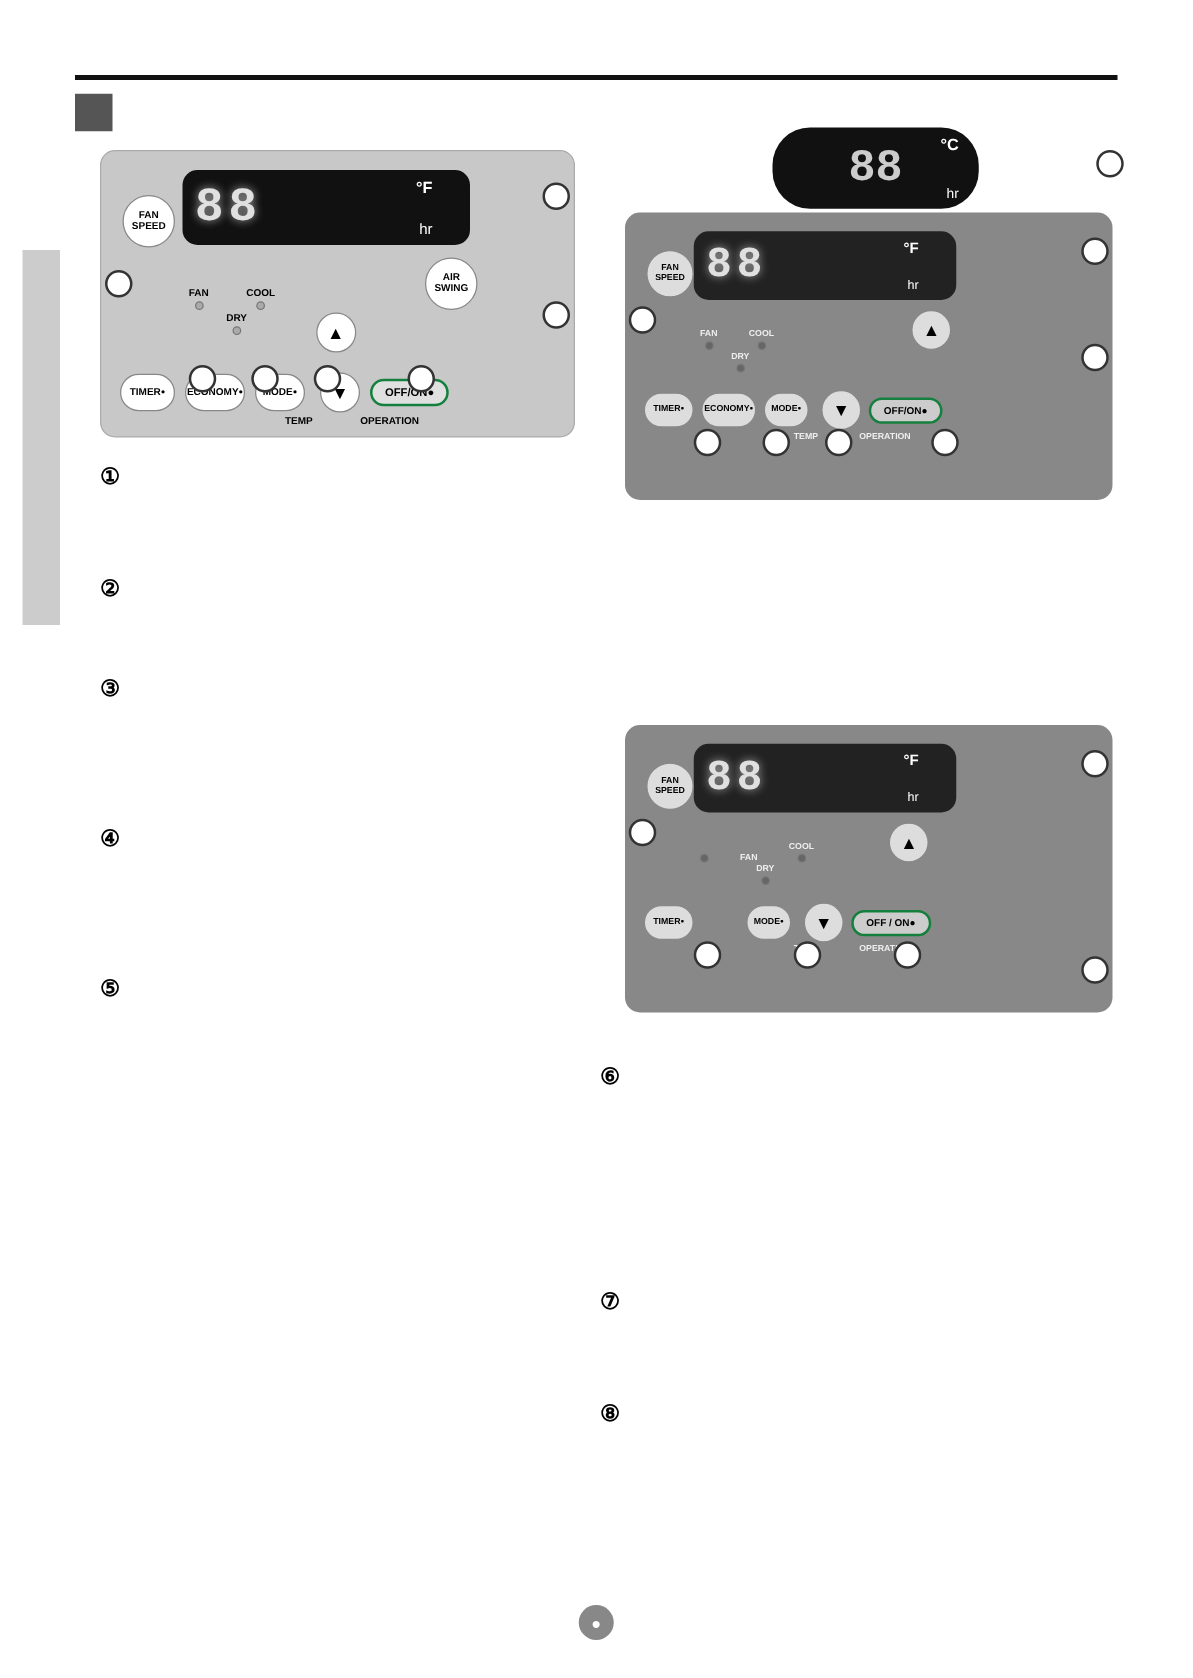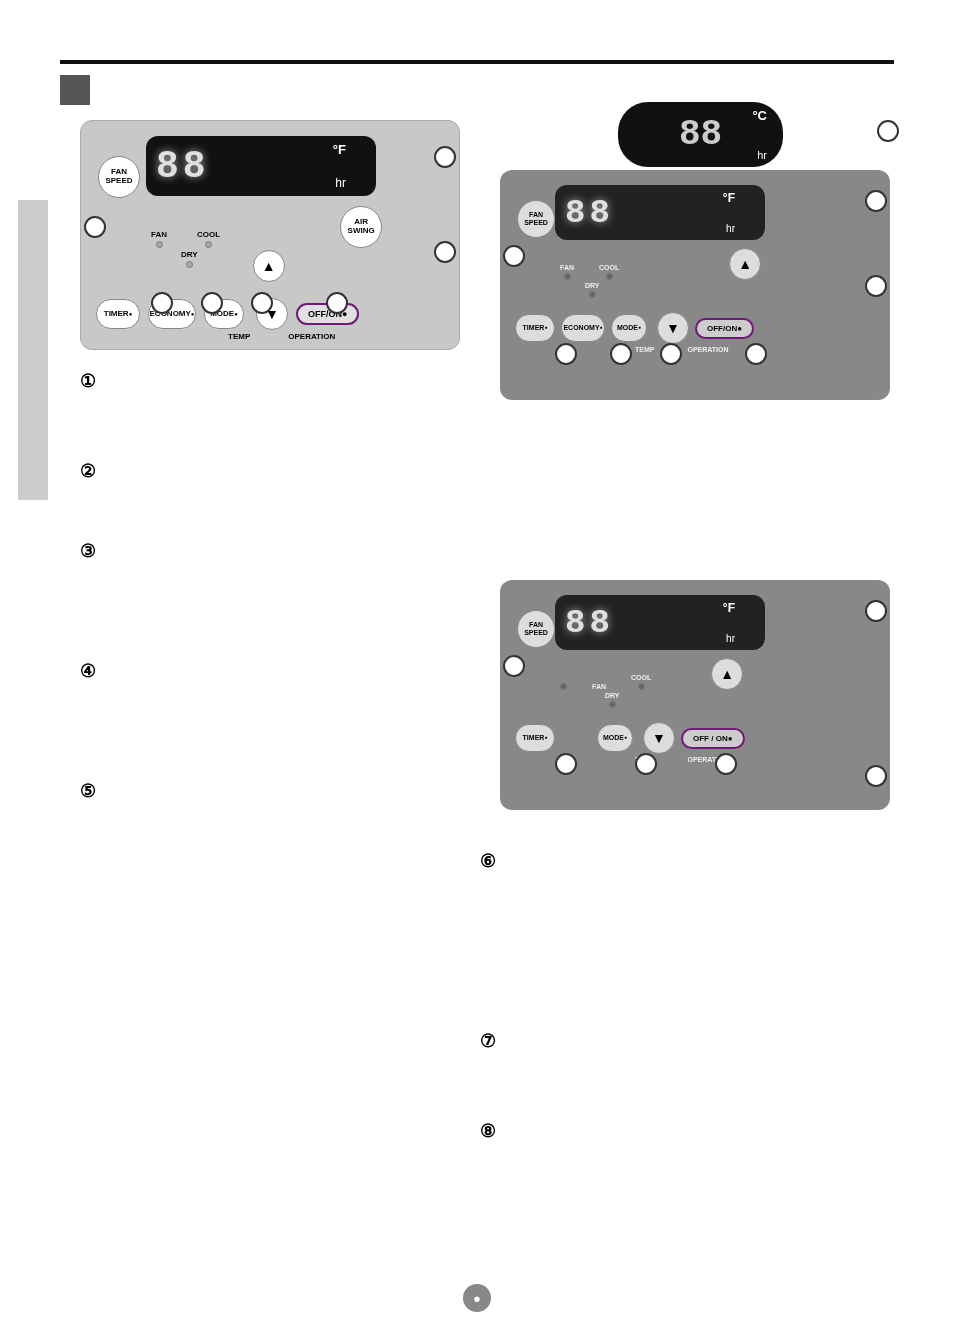--- a/index.html
+++ b/index.html
@@ -216,21 +216,21 @@
     
     .ind-group {
       display: flex;
       flex-direction: column;
       align-items: center;
       gap: 2px;
     }
 
     .off-on-btn {
       background: #e0e0e0;
-      border: 2px solid #701a75;
+      border: 2px solid #15803d;
       border-radius: 20px;
       padding: 4px 10px;
       font-size: 9px;
       font-weight: bold;
       cursor: pointer;
       color: #000;
     }
   </style>
 </head>
 <body>

